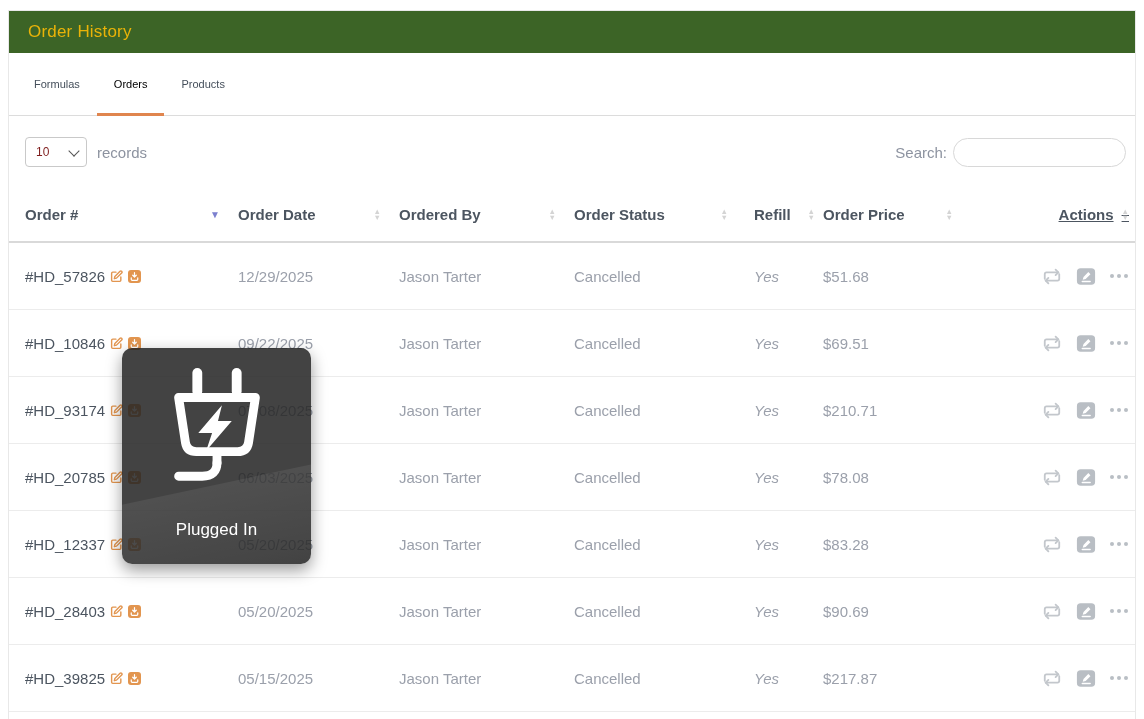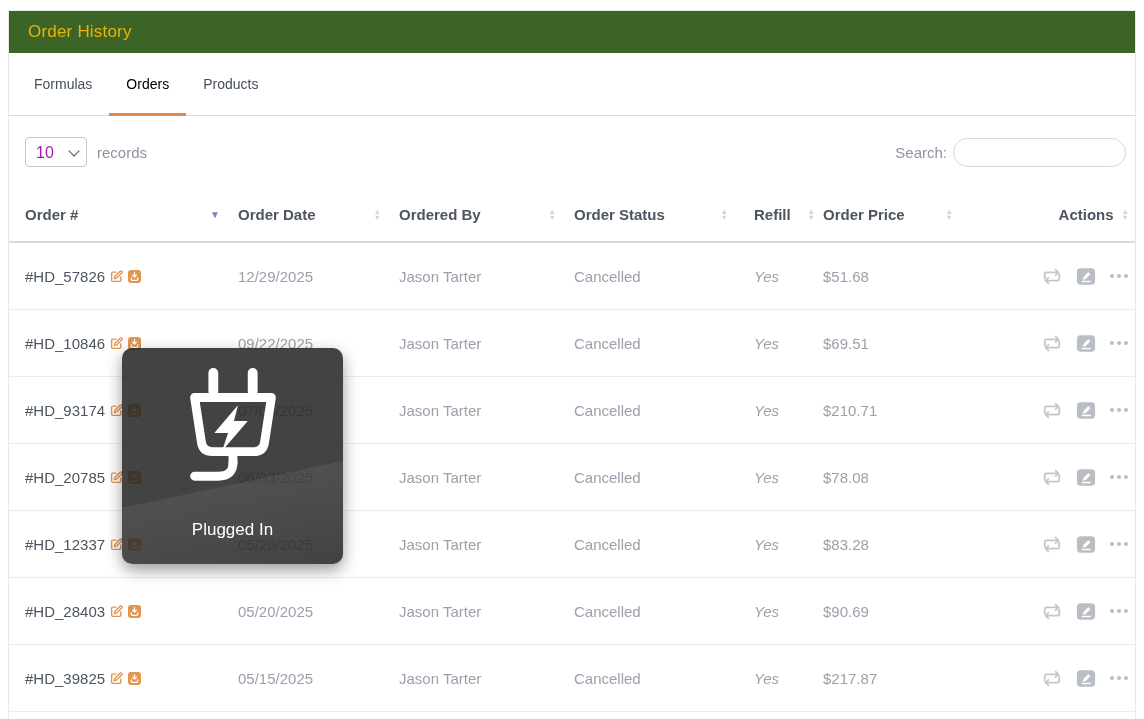--- a/index.html
+++ b/index.html
@@ -10,61 +10,61 @@
   }
   .card{
     position:absolute;left:8px;top:10px;width:1128px;height:709px;
     background:#fff;border:1px solid #e8e8e8;border-bottom:none;box-sizing:border-box;
   }
   
   .green-header{height:42px;background:#3c6426;display:flex;align-items:center;padding:0 19px;}
   .green-header .title{color:#eab308;font-size:17px;font-weight:500;letter-spacing:.2px;}
   
   .tabbar{display:flex;align-items:stretch;height:62px;border-bottom:1px solid #dcdcdc;padding-left:8px;background:#fff;}
-  .tab{display:flex;align-items:center;padding:0 17px;font-size:14px;color:#454f5b;cursor:pointer;position:relative;}
+  .tab{display:flex;align-items:center;padding:0 17px;font-size:11px;color:#454f5b;cursor:pointer;position:relative;}
   .tab.active{color:#000000;}
   .tab.active::after{content:"";position:absolute;left:0;right:0;bottom:-1px;height:3px;background:#e0854e;}
   
   .controls{display:flex;align-items:center;margin:20px 9px 0 16px;height:32px;}
   .select-wrap{position:relative;display:inline-block;}
   .records-select{
     appearance:none;-webkit-appearance:none;width:62px;height:30px;border:1px solid #c9c9c9;border-radius:4px;
-    background:#fff;font-size:16px;color:#a21caf;padding:0 22px 0 10px;font-family:"Liberation Sans",sans-serif;
+    background:#fff;font-size:12px;color:#7f1d1d;padding:0 22px 0 10px;font-family:"Liberation Sans",sans-serif;
   }
   .select-chevron{position:absolute;right:9px;top:10px;width:7px;height:7px;border-right:1.6px solid #555;border-bottom:1.6px solid #555;transform:rotate(45deg);pointer-events:none;}
   .records-label{margin-left:10px;font-size:15px;color:#8d93a0;}
   .spacer{flex:1;}
   .search-label{font-size:15px;color:#8d93a0;margin-right:6px;}
   .search-input{
     width:173px;height:29px;border:1px solid #d8d8d8;border-radius:15px;box-sizing:border-box;
     padding:0 14px;font-size:14px;color:#4c5560;outline:none;background:#fff;
   }
   
   .table-wrap{margin-top:24px;}
   table{width:100%;border-collapse:collapse;table-layout:fixed;}
   th{font-size:15px;color:#4c5560;font-weight:700;text-align:left;padding:14px 18px 18px 0;}
   th.first{padding-left:16px;}
   thead tr{border-bottom:2px solid #d9d9d9;}
   .th-inner{display:flex;align-items:center;justify-content:space-between;}
   th.refill-col{padding-left:8px;padding-right:8px;}
   th.price-col{padding-right:8px;}
-  th.actions-col{padding-right:6px;}
+  th.actions-col{padding-right:6px;text-decoration:underline;}
   th.actions-col .th-inner{justify-content:flex-end;gap:8px;}
   .sort-arrows{display:inline-flex;flex-direction:column;font-size:7.5px;line-height:6px;color:#d4d4d4;}
   .sort-desc{color:#7c80cf;font-size:10px;line-height:10px;}
   tbody tr{border-bottom:1px solid #ececec;}
   td{height:66px;font-size:15px;color:#9ba0ab;padding:0 18px 0 0;vertical-align:middle;}
   td.order{color:#4c5560;padding-left:16px;white-space:nowrap;}
   td.refill-cell{padding-left:8px;font-style:italic;}
   td.order .oicon{vertical-align:-1px;margin-left:5px;}
   td.actions{text-align:right;padding-right:6px;}
   .action-btn{display:inline-flex;align-items:center;justify-content:center;background:none;border:none;padding:0;margin-left:13px;cursor:pointer;vertical-align:middle;}
   
   .overlay{
-    position:absolute;left:113px;top:337px;width:221px;height:216px;border-radius:10px;
+    position:absolute;left:113px;top:337px;width:189px;height:216px;border-radius:10px;
     background:rgba(36,36,36,0.86);box-shadow:0 6px 16px rgba(0,0,0,0.40);
     display:flex;justify-content:center;overflow:hidden;z-index:10;
   }
   .overlay::before{
     content:"";position:absolute;left:-40px;right:-40px;height:130px;bottom:-52px;
     background:linear-gradient(to bottom, rgba(255,255,255,0.07), rgba(255,255,255,0.015) 60%, rgba(0,0,0,0.12));
     transform:rotate(-12deg);
   }
   .overlay .plug{margin-top:16px;}
   .overlay .ov-label{position:absolute;bottom:24px;width:100%;text-align:center;color:#fff;font-size:17px;}

